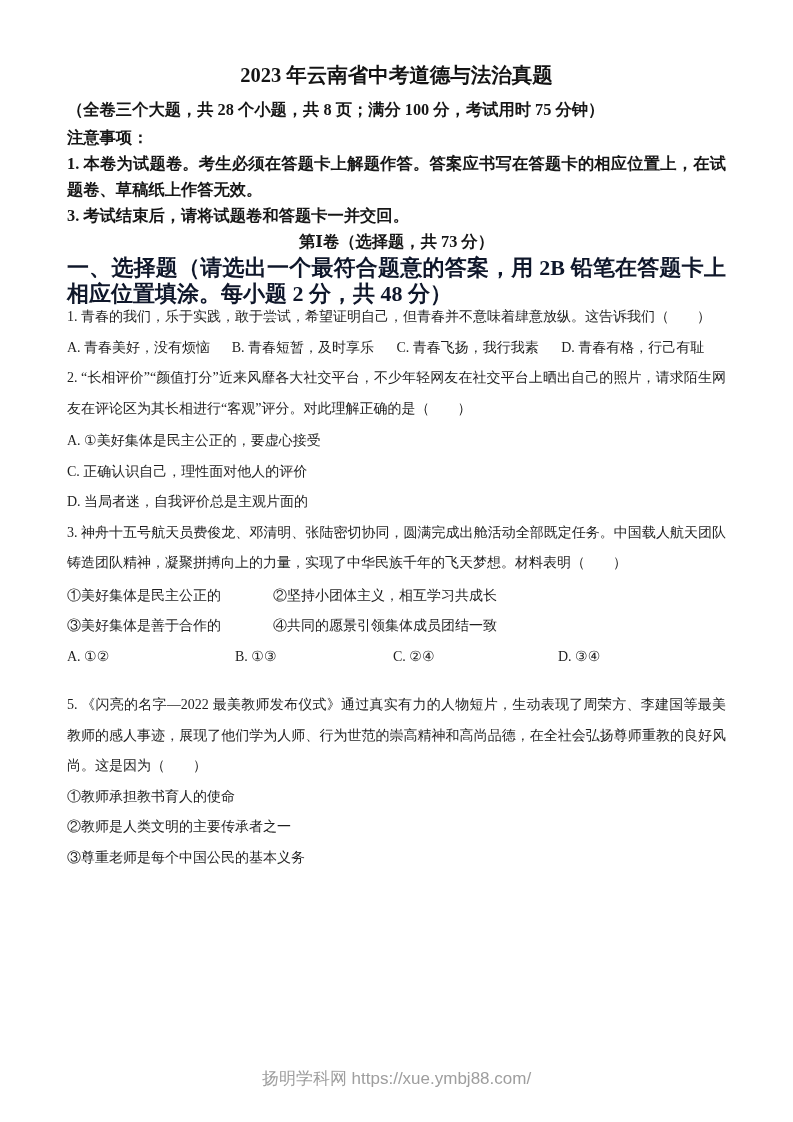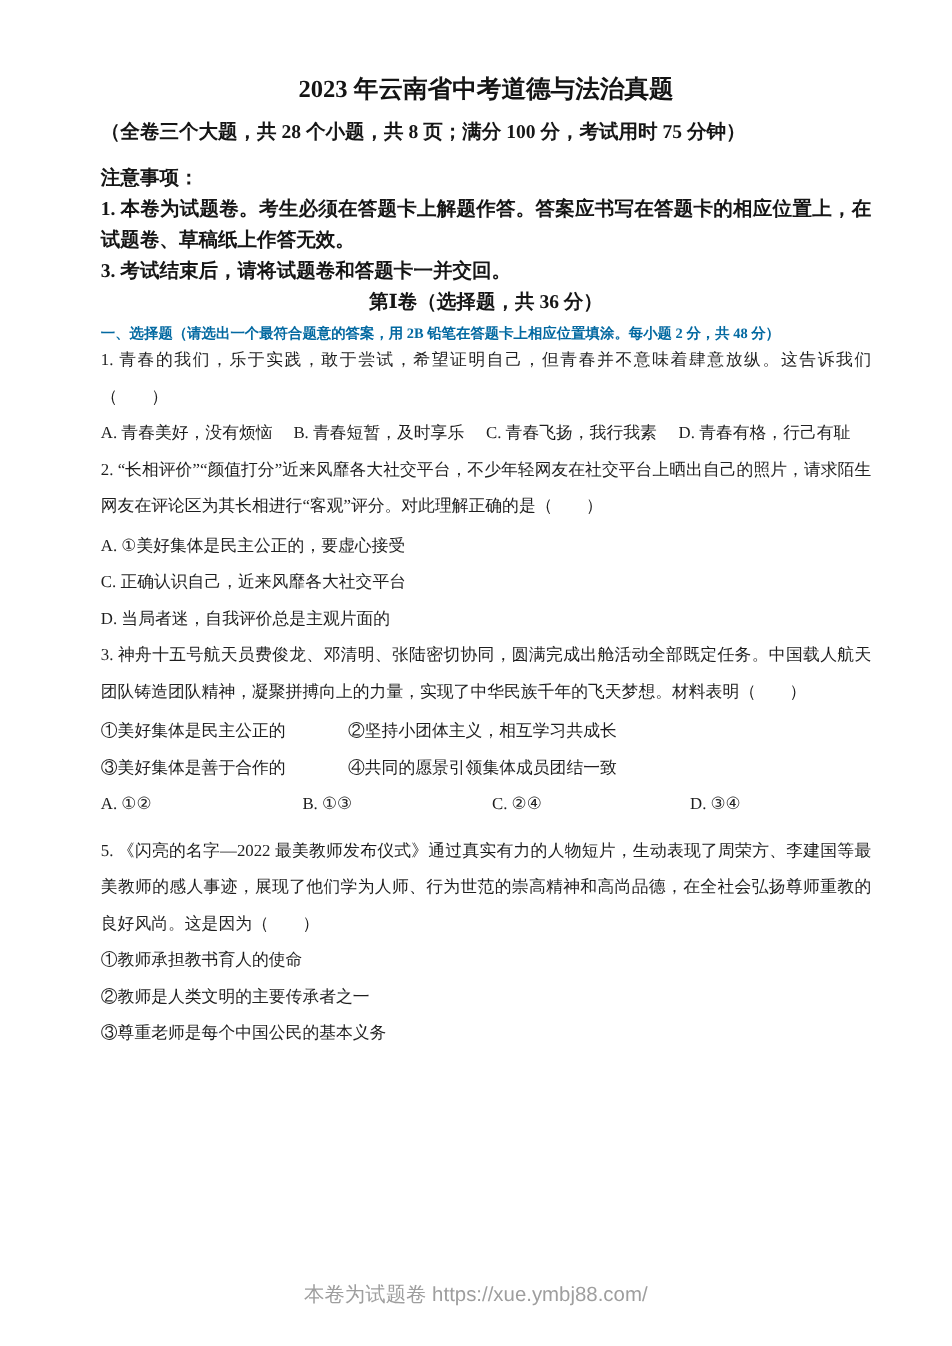--- a/index.html
+++ b/index.html
@@ -3,61 +3,61 @@
 <meta charset="utf-8">
 <style>
   * { margin:0; padding:0; box-sizing:border-box; }
   html,body { width:793px; height:1122px; background:#ffffff; }
   body {
     font-family:"Liberation Serif","DejaVu Serif",serif;
     color:#1e1e1e;
     overflow:hidden;
     position:relative;
   }
-  .content { padding:58px 67px 0 84px; }
+  .content { padding:58px 67px 0 67px; }
 
   
   .title {
     font-size:20.5px; font-weight:bold; text-align:center;
     line-height:34px; color:#141414;
   }
   .subtitle {
     font-size:16.3px; font-weight:bold; 
     line-height:26px; margin-top:5px; color:#161616;
   }
-  .notices { margin-top:12px; }
+  .notices { margin-top:2px; }
   .notice-line {
     font-size:16.3px; font-weight:bold; line-height:26px;
     text-align:justify; color:#161616;
   }
   .section-heading {
     font-size:16.3px; font-weight:bold; text-align:center;
     line-height:26px; color:#161616;
   }
   .instruction {
-    font-size:12px; font-weight:bold; line-height:26px;
-    text-align:justify; color:#0369a1;
+    font-size:22px; font-weight:bold; line-height:26px;
+    text-align:justify; color:#0f172a;
   }
 
   
   .questions { margin-top:-5px; }
   .q { }
   .q .stem {
     font-size:14px; line-height:30.5px; text-align:justify;
   }
   .opt, .statement { font-size:14px; line-height:30.5px; }
   .grid1 { display:block; }
   .grid2 { display:grid; grid-template-columns:1fr 1fr 1fr 1fr; }
   .grid4 { display:grid; grid-template-columns:168px 158px 165px 1fr; }
   .pairs { display:grid; grid-template-columns:206px 1fr; margin-top:2px; }
   .q2 { margin-top:0; }
   .q2 .opts-block { margin-top:2px; }
   .q3 { margin-top:0; }
   .q4 { margin-top:5px; }
-  .q5 { margin-top:8px; }
+  .q5 { margin-top:18px; }
 
   
   .footer {
     position:absolute; left:0; right:0; top:1066px;
     text-align:center; line-height:26px;
     font-family:"Liberation Sans","DejaVu Sans",sans-serif;
     font-size:17px; color:#9e9e9e;
   }
   .footer a { color:#9e9e9e; text-decoration:none; }
 </style>
@@ -69,41 +69,41 @@
   <h1 class="title">2023 年云南省中考道德与法治真题</h1>
 
   <div class="subtitle">（全卷三个大题，共 28 个小题，共 8 页；满分 100 分，考试用时 75 分钟）</div>
 
   <div class="notices">
     <div class="notice-line">注意事项：</div>
     <div class="notice-line">1. 本卷为试题卷。考生必须在答题卡上解题作答。答案应书写在答题卡的相应位置上，在试题卷、草稿纸上作答无效。</div>
     <div class="notice-line">3. 考试结束后，请将试题卷和答题卡一并交回。</div>
   </div>
 
-  <div class="section-heading">第Ⅰ卷（选择题，共 36 分）</div>
+  <div class="section-heading">第Ⅰ卷（选择题，共 73 分）</div>
 
   <div class="instruction">一、选择题（请选出一个最符合题意的答案，用 2B 铅笔在答题卡上相应位置填涂。每小题 2 分，共 48 分）</div>
 
   <div class="questions">
 
     <section class="q q1">
       <p class="stem">1. 青春的我们，乐于实践，敢于尝试，希望证明自己，但青春并不意味着肆意放纵。这告诉我们（　　）</p>
       <div class="grid2 opts-block">
           <div class="opt">A. 青春美好，没有烦恼</div>
           <div class="opt">B. 青春短暂，及时享乐</div>
           <div class="opt">C. 青春飞扬，我行我素</div>
           <div class="opt">D. 青春有格，行己有耻</div>
         </div>
     </section>
 
     <section class="q q2">
       <p class="stem">2. “长相评价”“颜值打分”近来风靡各大社交平台，不少年轻网友在社交平台上晒出自己的照片，请求陌生网友在评论区为其长相进行“客观”评分。对此理解正确的是（　　）</p>
       <div class="grid1 opts-block">
           <div class="opt">A. ①美好集体是民主公正的，要虚心接受</div>
-          <div class="opt">C. 正确认识自己，近来风靡各大社交平台</div>
+          <div class="opt">C. 正确认识自己，理性面对他人的评价</div>
           <div class="opt">D. 当局者迷，自我评价总是主观片面的</div>
         </div>
     </section>
 
     <section class="q q3">
       <p class="stem">3. 神舟十五号航天员费俊龙、邓清明、张陆密切协同，圆满完成出舱活动全部既定任务。中国载人航天团队铸造团队精神，凝聚拼搏向上的力量，实现了中华民族千年的飞天梦想。材料表明（　　）</p>
       <div class="pairs">
           <div class="statement">①美好集体是民主公正的</div>
           <div class="statement">②坚持小团体主义，相互学习共成长</div>
           <div class="statement">③美好集体是善于合作的</div>
@@ -125,14 +125,14 @@
           <div class="statement">②教师是人类文明的主要传承者之一</div>
           <div class="statement">③尊重老师是每个中国公民的基本义务</div>
         </div>
     </section>
 
   </div>
 
 </div>
 
 <div class="footer">
-  <a href="#">本卷为试题卷 https://xue.ymbj88.com/</a>
+  <a href="#">扬明学科网 https://xue.ymbj88.com/</a>
 </div>
 
 </body></html>

